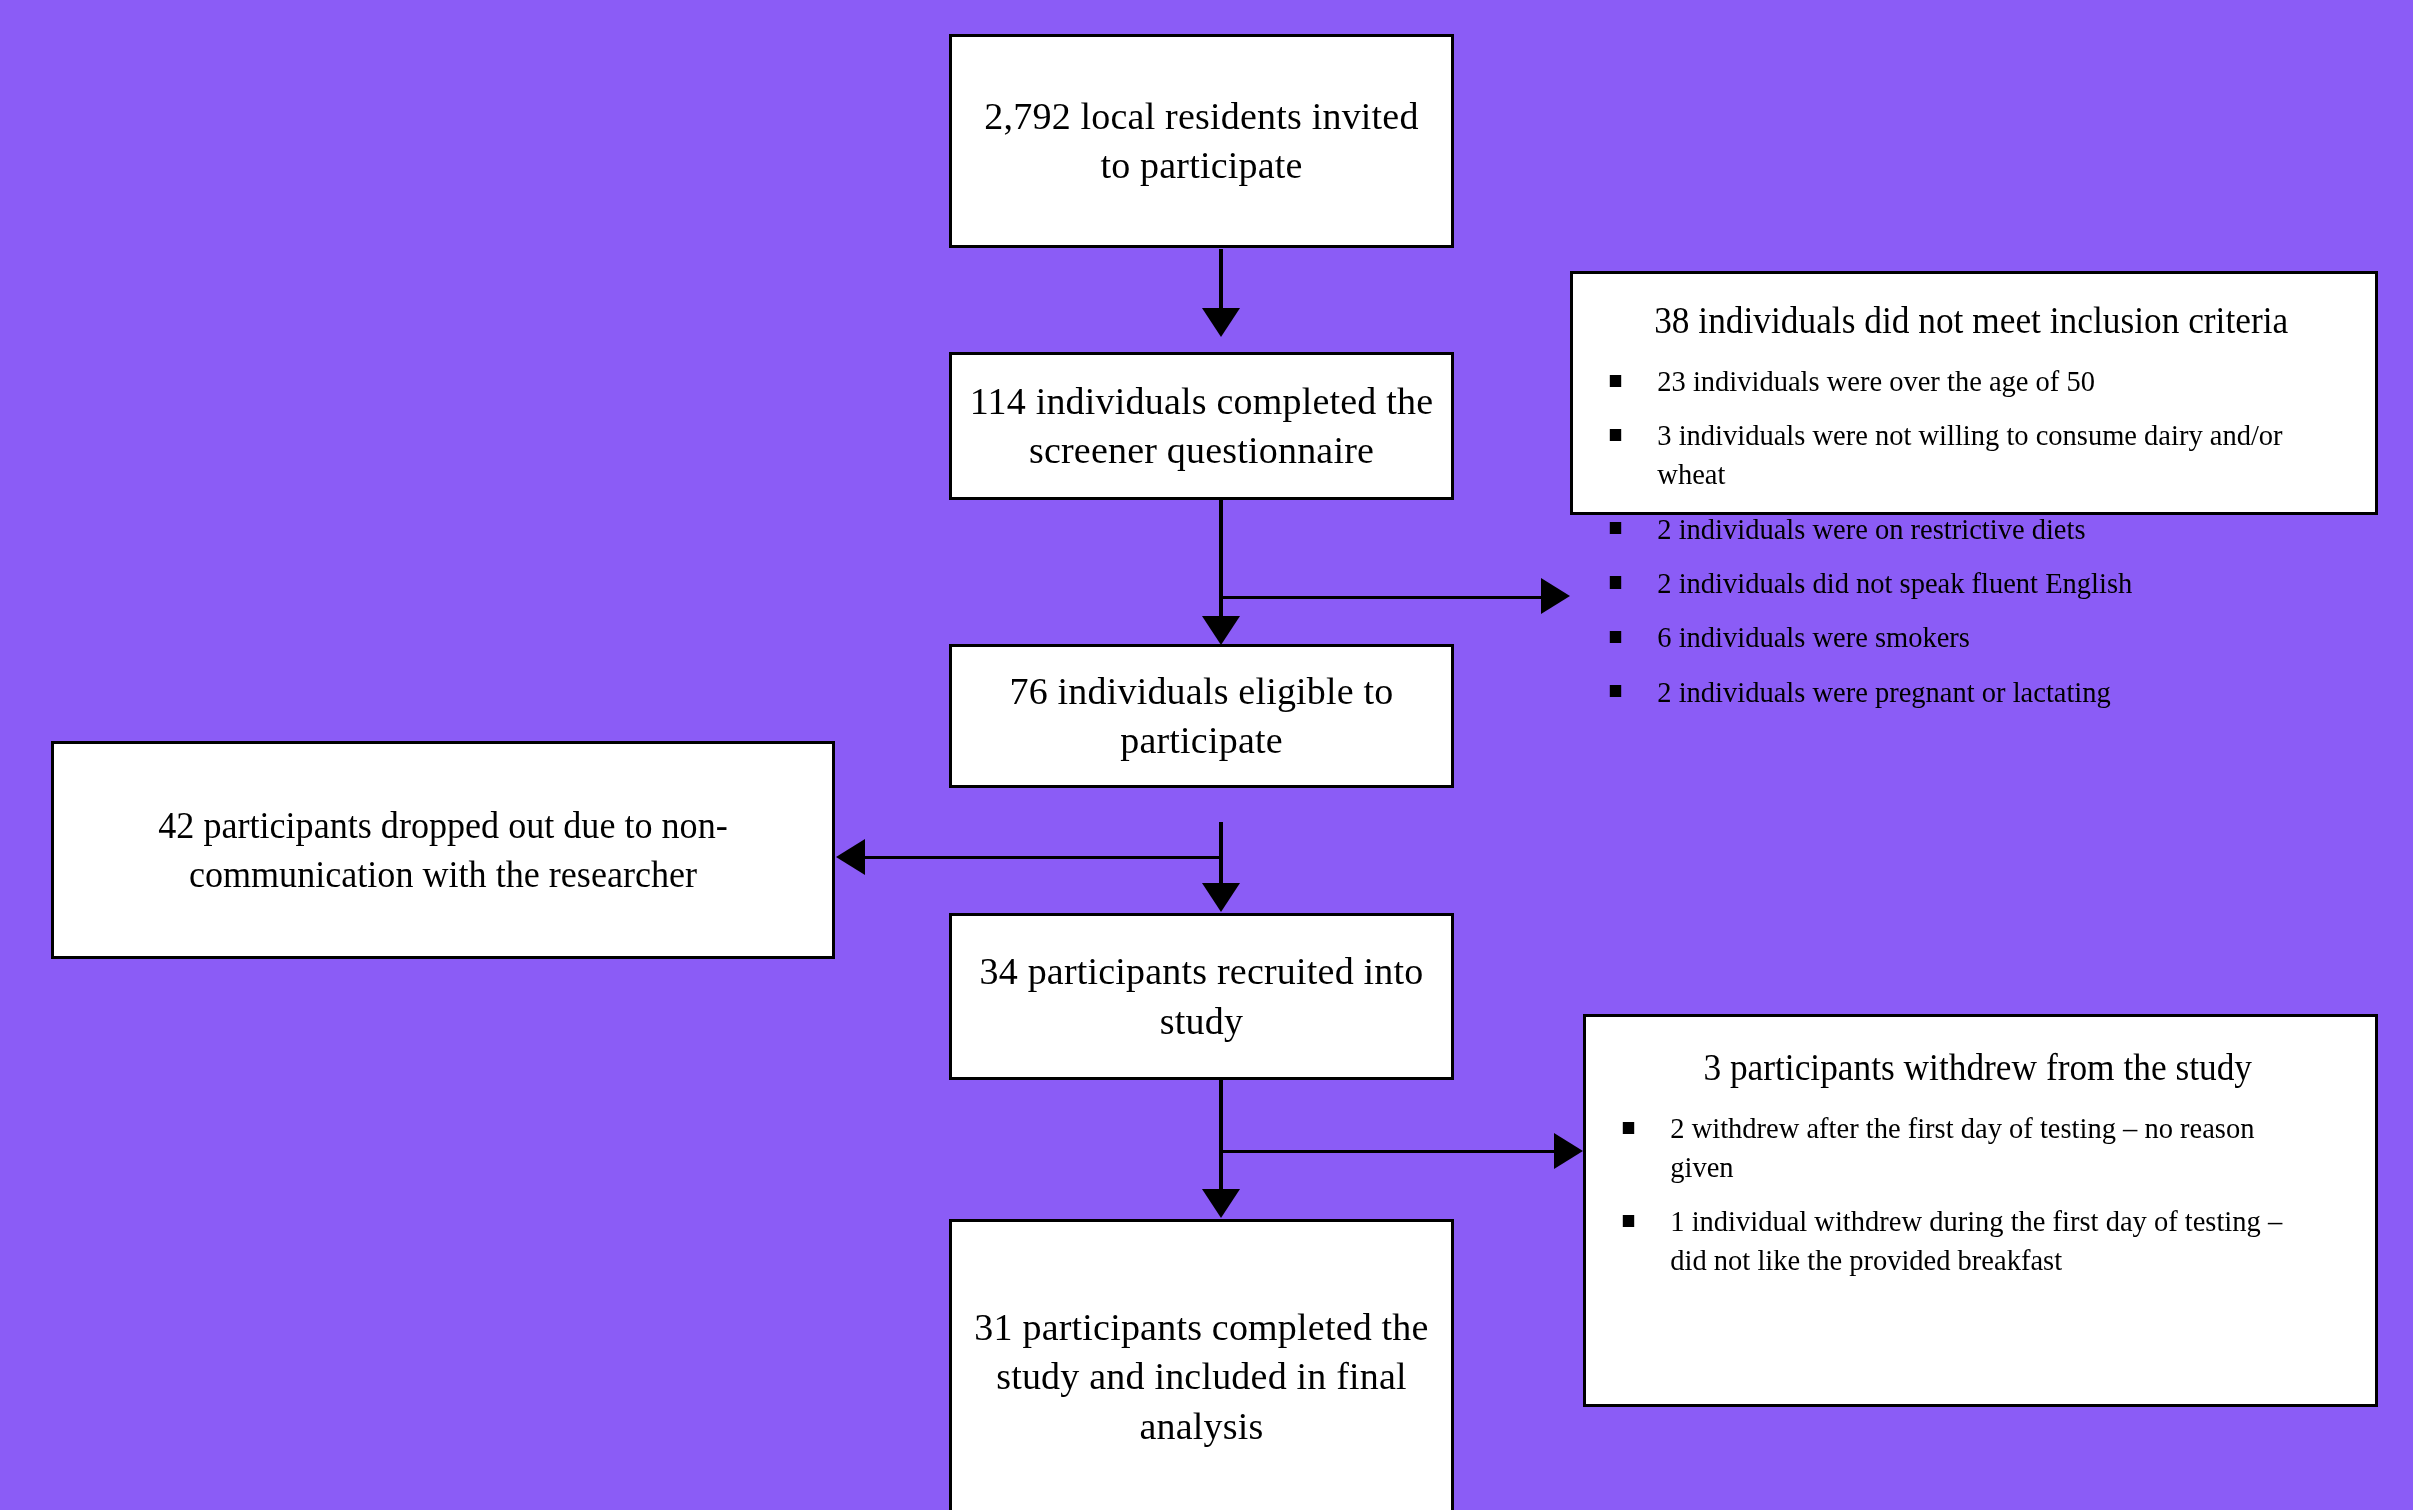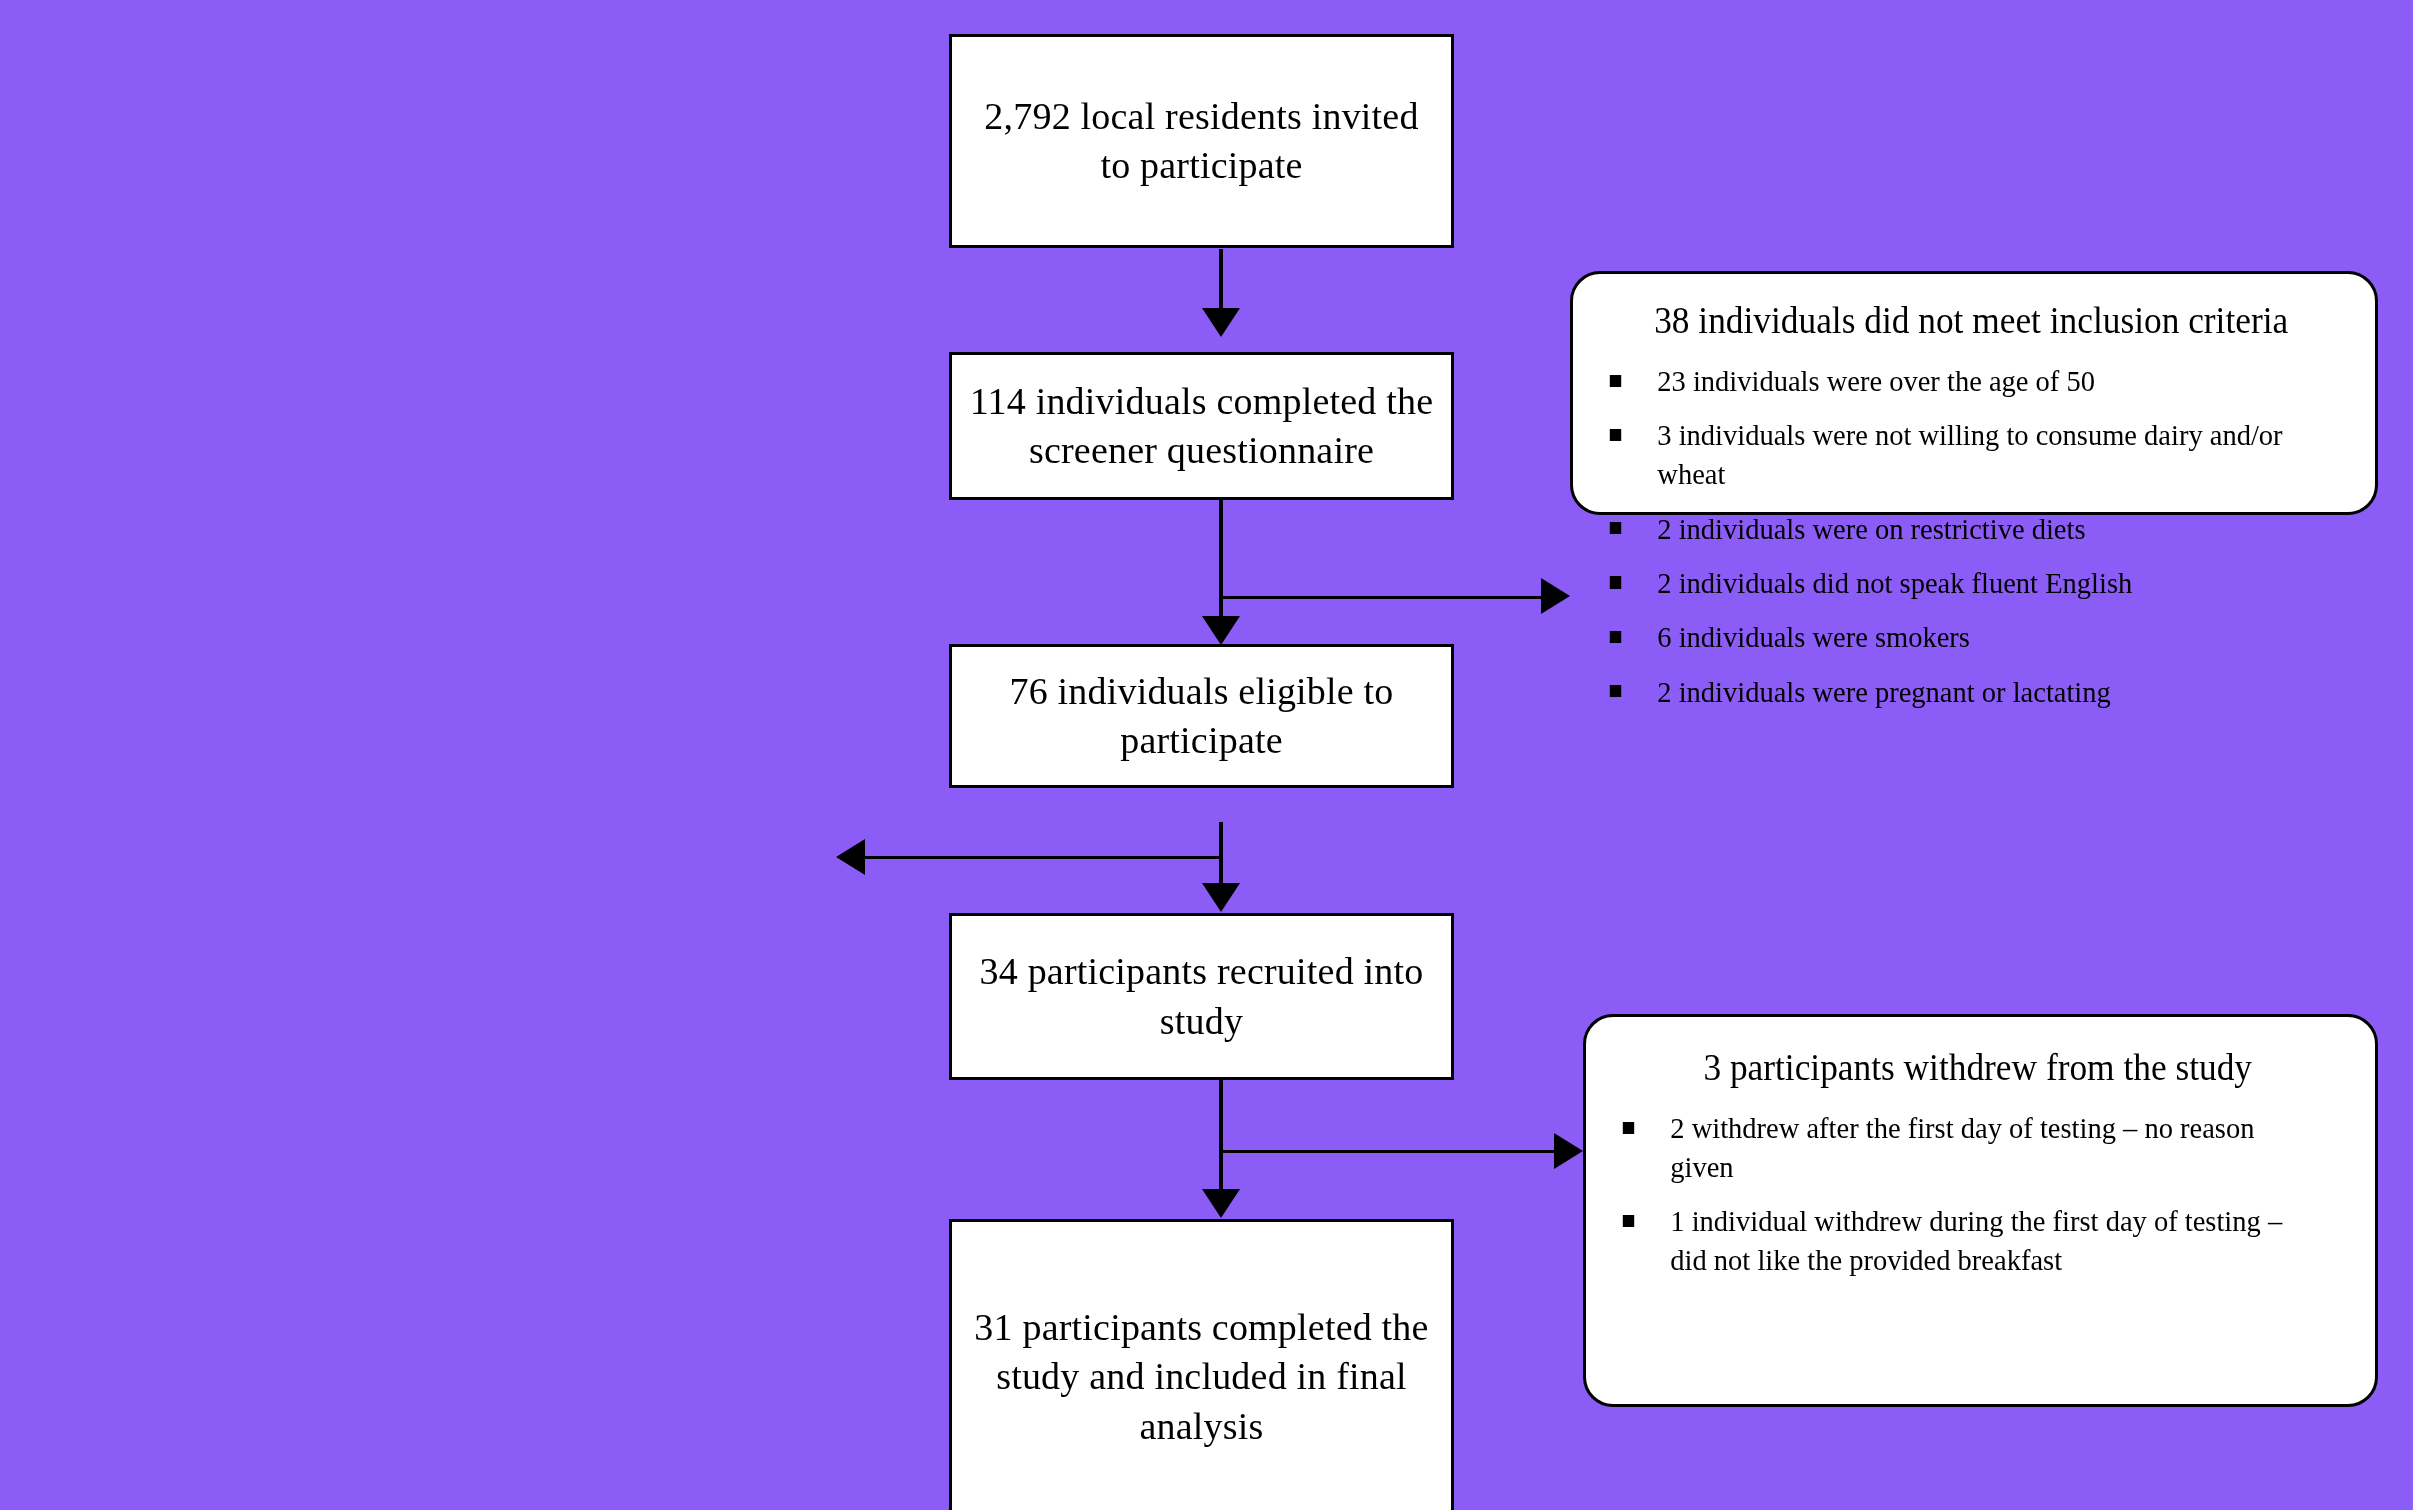--- a/index.html
+++ b/index.html
@@ -31,21 +31,20 @@
     line-height: 1.30;
     padding: 0 13.4px;
   }
   .main-node .body {
     font-size: 38px;
     letter-spacing: 0.2px;
   }
   
   .side-node {
     font-stretch: condensed;
-    border-radius: 30px;
   }
   .side-node .heading {
     text-align: center;
     font-size: 38px;
     line-height: 1.24;
     padding: 0 27px 0 21px;
     transform: scaleX(0.93);
     transform-origin: center;
   }
   .side-node ul {
@@ -142,20 +141,23 @@
     <ul>
       <li><span class="bullet-sq"></span><span>23 individuals were over the age of 50</span></li>
       <li><span class="bullet-sq"></span><span>3 individuals were not willing to consume dairy and/or wheat</span></li>
       <li><span class="bullet-sq"></span><span>2 individuals were on restrictive diets</span></li>
       <li><span class="bullet-sq"></span><span>2 individuals did not speak fluent English</span></li>
       <li><span class="bullet-sq"></span><span>6 individuals were smokers</span></li>
       <li><span class="bullet-sq"></span><span>2 individuals were pregnant or lactating</span></li>
     </ul>
   </div>
 
+  <div class="node left-node" style="left:51px; top:741px; width:784px; height:218px;">
+    <div class="body">42 participants dropped out due to non-communication with the researcher</div>
+  </div>
 
   <div class="node side-node" style="left:1583px; top:990px; width:795px; height:393px; justify-content:flex-start; padding-top:27px;margin-top:24px;">
     <div class="heading">3 participants withdrew from the study</div>
     <ul>
       <li><span class="bullet-sq"></span><span>2 withdrew after the first day of testing – no reason given</span></li>
       <li><span class="bullet-sq"></span><span>1 individual withdrew during the first day of testing – did not like the provided breakfast</span></li>
     </ul>
   </div>
 
   <div class="vline" style="left:1219px; top:249px; height:63px;"></div>

